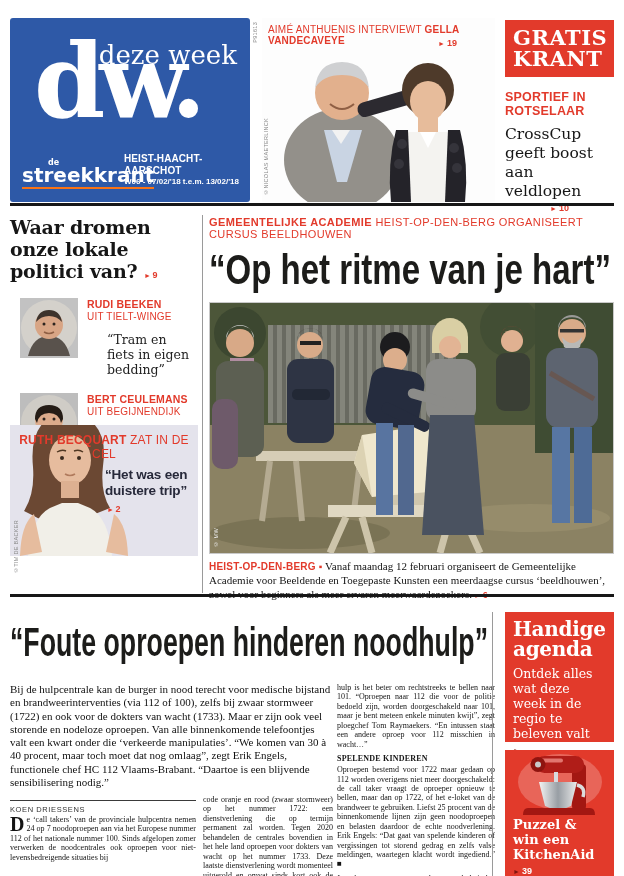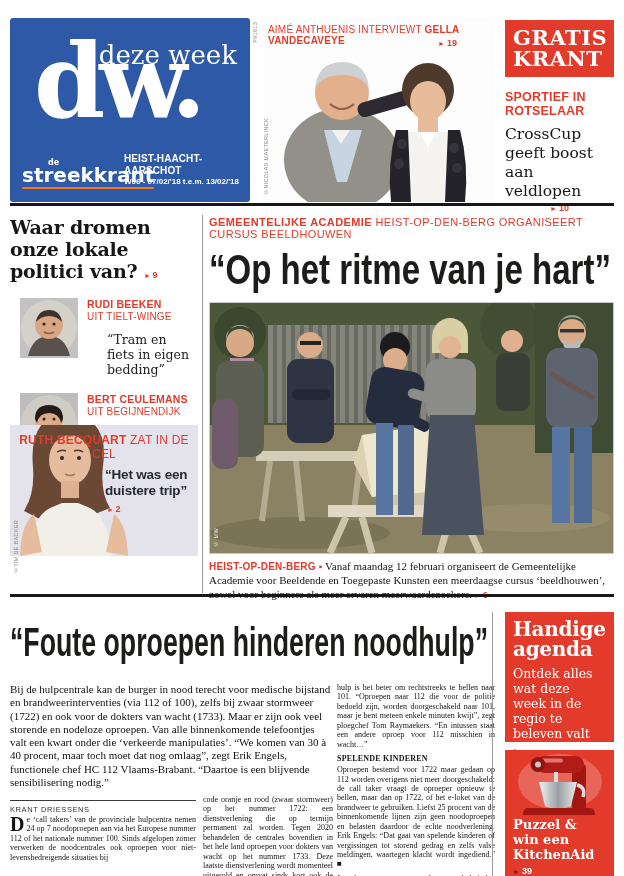--- a/index.html
+++ b/index.html
@@ -296,21 +296,21 @@
   </div>
 
   <div class="abs hrule r2"></div>
 
   <div class="abs bottomart">
     <svg class="hlsvg" width="482" height="50">
       <text x="0" y="40" font-family="Liberation Sans, sans-serif" font-size="41" font-weight="bold" fill="#1c1c1a" textLength="478" lengthAdjust="spacingAndGlyphs">“Foute oproepen hinderen noodhulp”</text>
     </svg>
     <div class="intro">Bij de hulpcentrale kan de burger in nood terecht voor medische bijstand en brandweerinterventies (via 112 of 100), zelfs bij zwaar stormweer (1722) en ook voor de dokters van wacht (1733). Maar er zijn ook veel storende en nodeloze oproepen. Van alle binnenkomende telefoontjes valt een kwart onder die ‘verkeerde manipulaties’. “We komen van 30 à 40 procent, maar toch moet dat nog omlaag”, zegt Erik Engels, functionele chef HC 112 Vlaams-Brabant. “Daartoe is een blijvende sensibilisering nodig.”</div>
     <div class="colrule"></div>
-    <div class="byline">KRANT DRIESSENS</div>
+    <div class="byline">KOEN DRIESSENS</div>
     <div class="col1 smalltxt"><span class="dropcap">D</span><span>e ‘call takers’ van de provinciale hulpcentra nemen 24 op 7 noodoproepen aan via het Europese nummer 112 of het nationale nummer 100. Sinds afgelopen zomer verwerken de noodcentrales ook oproepen voor niet-levensbedreigende situaties bij</span></div>
     <div class="col2 smalltxt">code oranje en rood (zwaar stormweer) op het nummer 1722: een dienstverlening die op termijn permanent zal worden. Tegen 2020 behandelen de centrales bovendien in het hele land oproepen voor dokters van wacht op het nummer 1733. Deze laatste dienstverlening wordt momenteel uitgerold en omvat sinds kort ook de regio Leuven. Voor dringende politie-</div>
     <div class="col3 smalltxt">
       <div>hulp is het beter om rechtstreeks te bellen naar 101. “Oproepen naar 112 die voor de politie bedoeld zijn, worden doorgeschakeld naar 101, maar je bent meteen enkele minuten kwijt”, zegt ploegchef Tom Raymaekers. “En intussen staat een andere oproep voor 112 misschien in wacht…”</div>
       <div class="subhead">SPELENDE KINDEREN</div>
       <div>Oproepen bestemd voor 1722 maar gedaan op 112 worden overigens niet meer doorgeschakeld: de call taker vraagt de oproeper opnieuw te bellen, maar dan op 1722, of het e-loket van de brandweer te gebruiken. Liefst 25 procent van de binnenkomende lijnen zijn geen noodoproepen en belasten daardoor de echte noodverlening. Erik Engels: “Dat gaat van spelende kinderen of vergissingen tot storend gedrag en zelfs valse meldingen, waartegen klacht wordt ingediend.” ■</div>
       <div class="note">Lees hoe onze reporter een dag meevolgde in het hulpcentrum van Leuven op pagina 4.</div>
     </div>
   </div>
 

